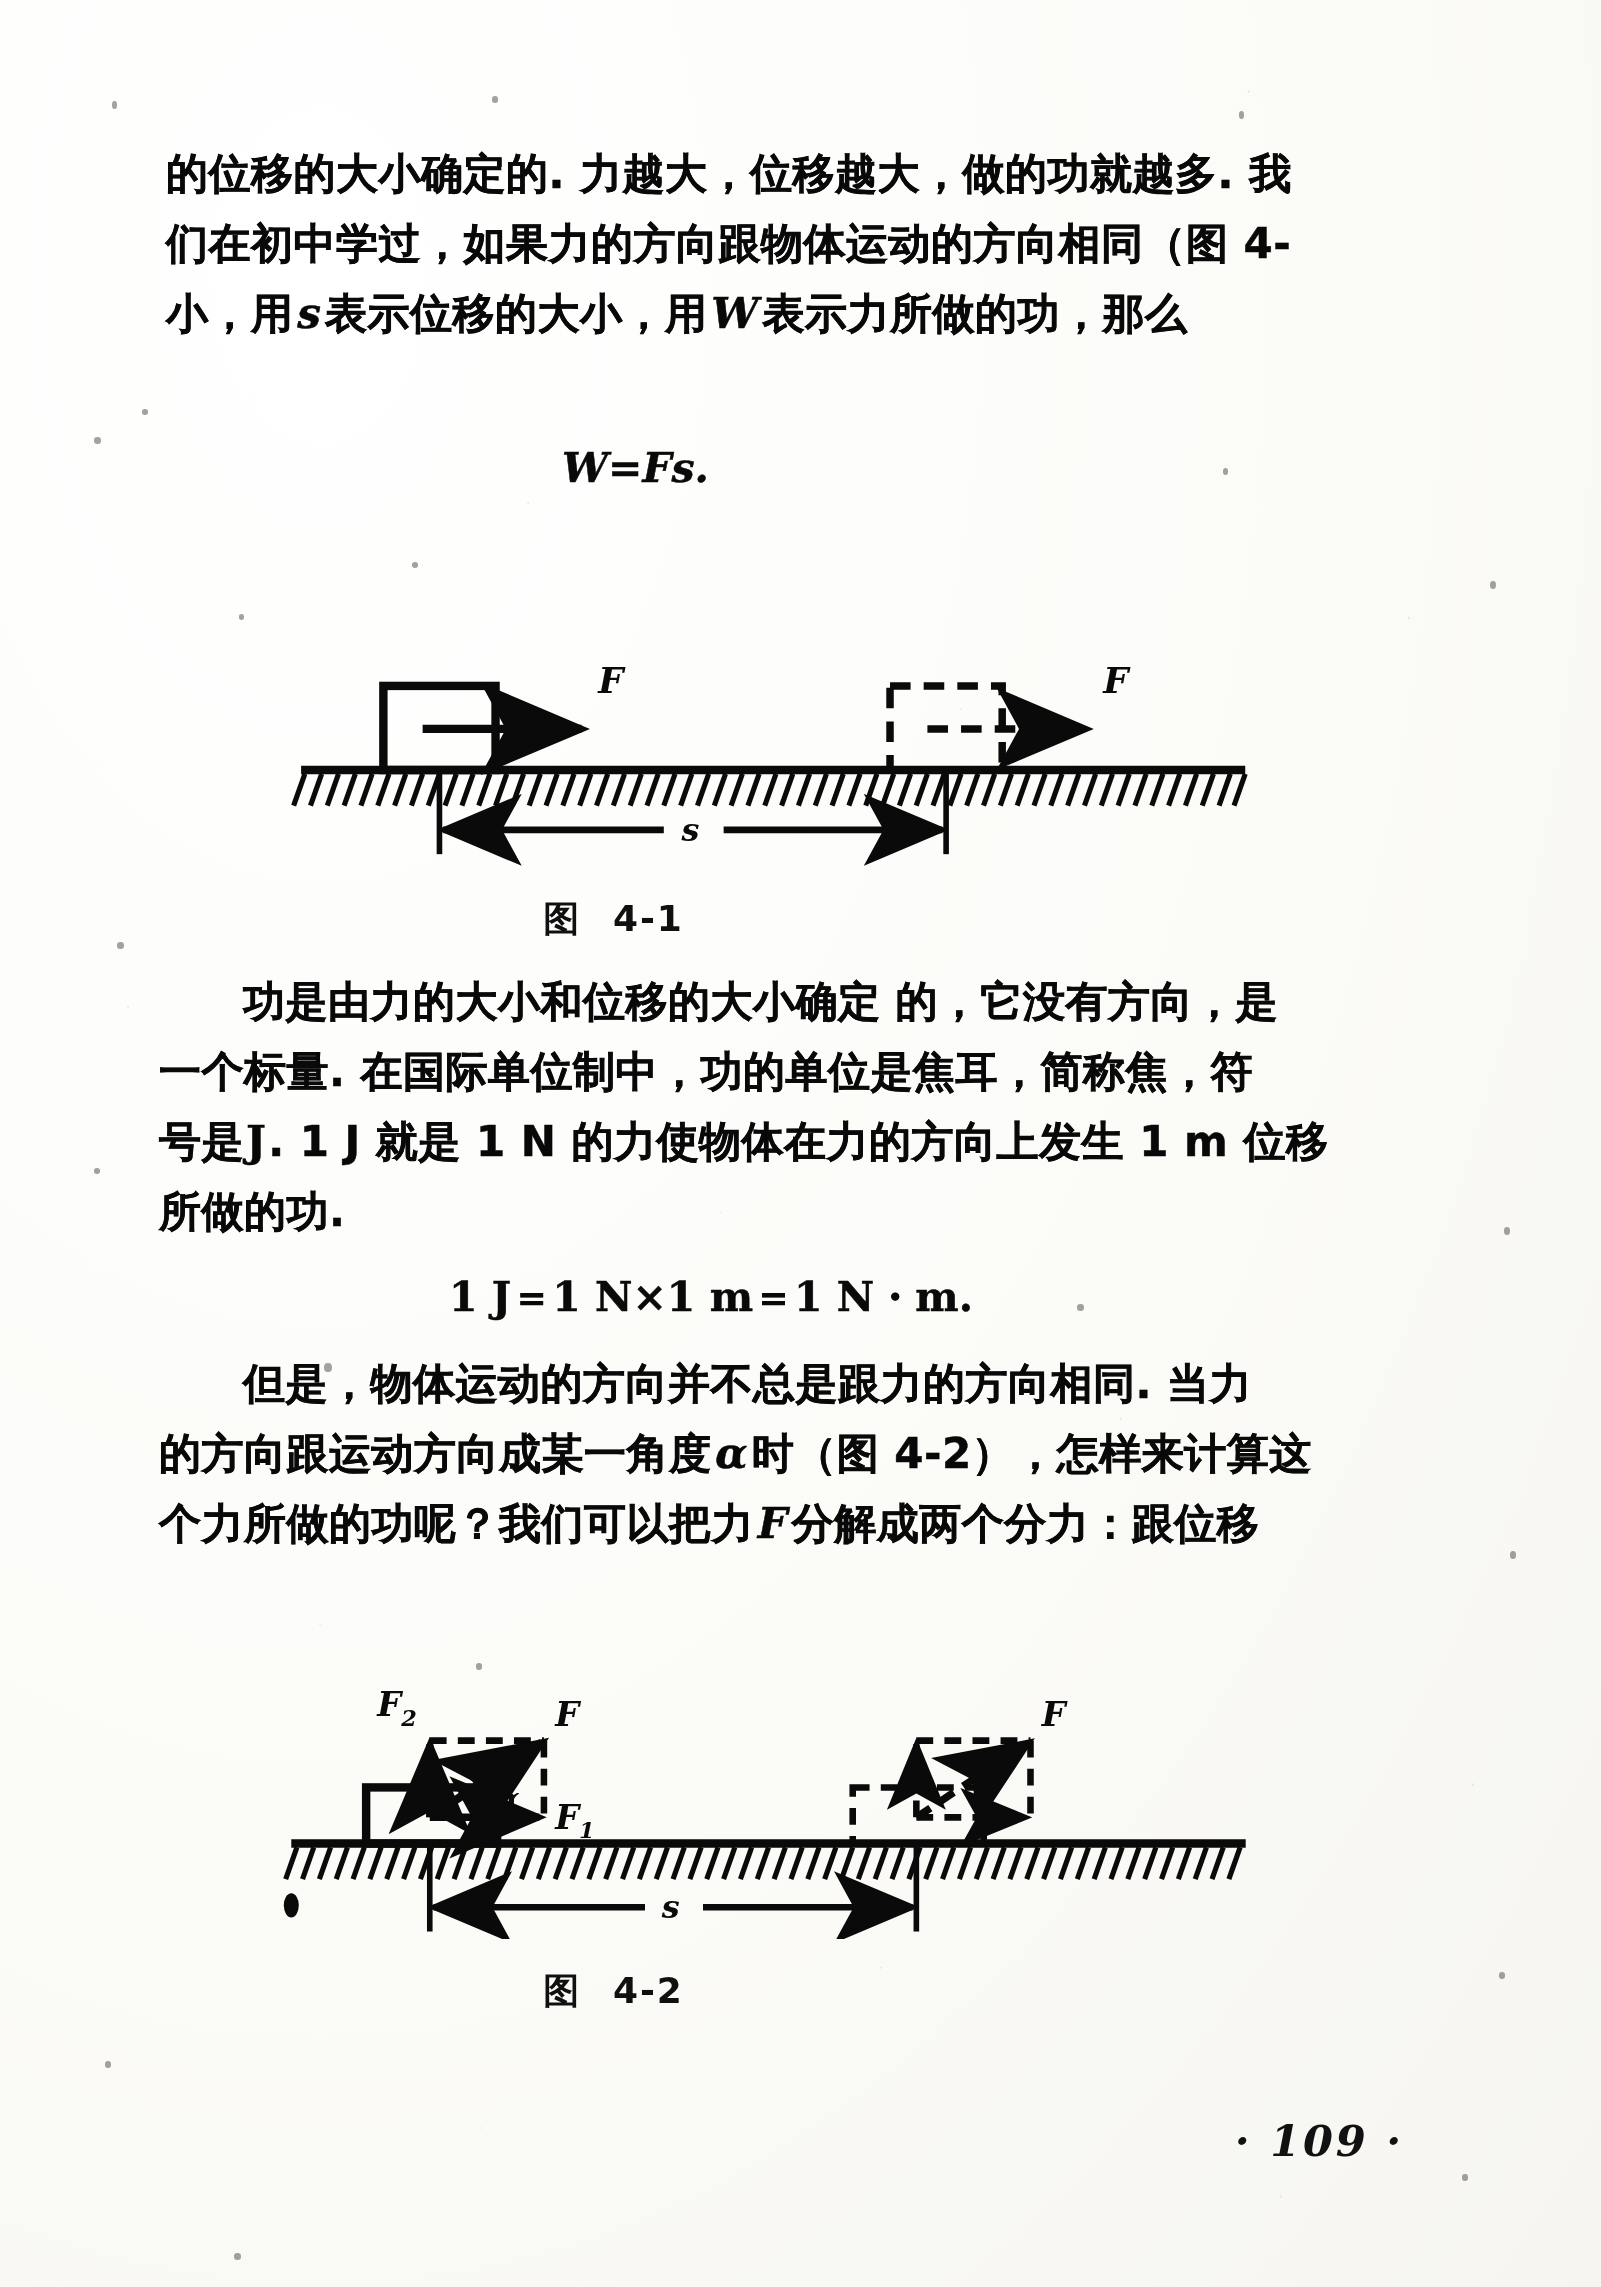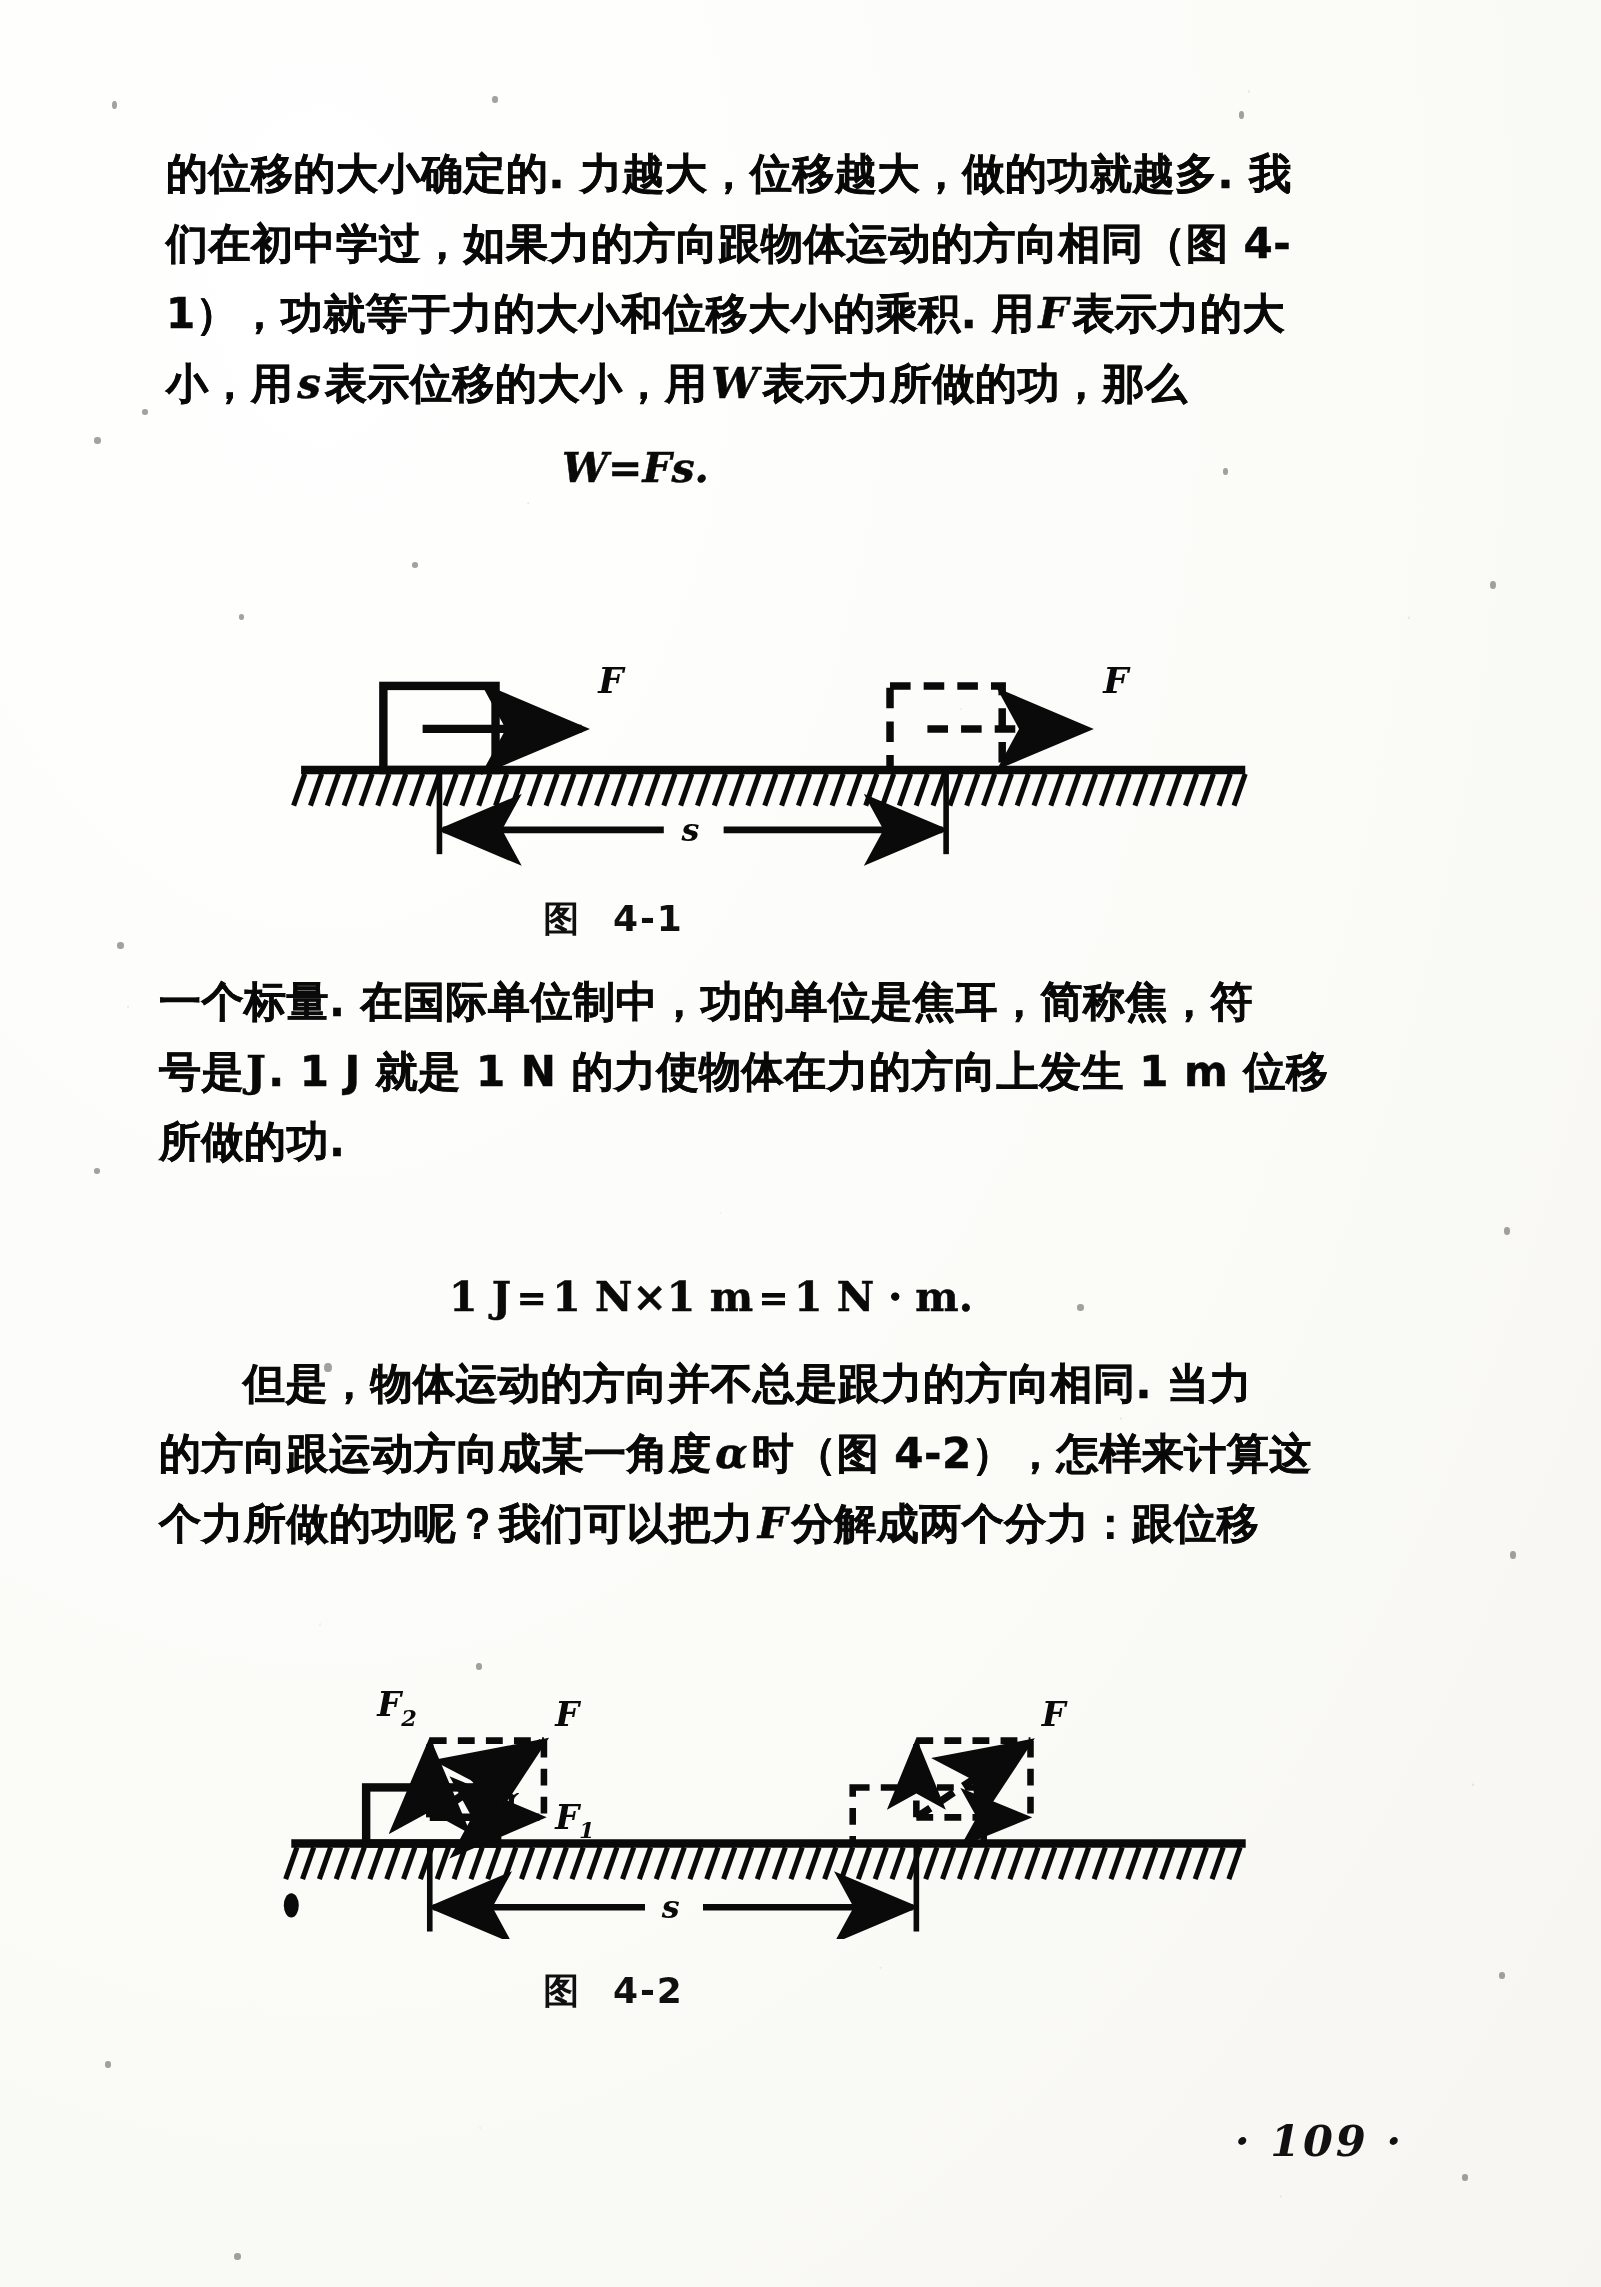--- a/index.html
+++ b/index.html
@@ -123,23 +123,20 @@
 <div class="speck" style="left:234px;top:2253px;width:6.6px;height:6.6px;"></div>
 
 <div class="content">
 
   <div style="position:absolute;top:139px;left:7px;width:1218px;">
     <div class="para">
       <span>的位移的大小确定的. 力越大，位移越大，做的功就越多. 我</span>
     </div>
     <div class="para">
       <span>们在初中学过，如果力的方向跟物体运动的方向相同（图 4-</span>
-    </div>
-    <div class="para">
-      <span>1），功就等于力的大小和位移大小的乘积. 用</span><span class="it">F</span><span>表示力的大</span>
     </div>
     <div class="para">
       <span>小，用</span><span class="it">s</span><span>表示位移的大小，用</span><span class="it">W</span><span>表示力所做的功，那么</span>
     </div>
   </div>
 
   <div class="formula" style="position:absolute;top:444px;left:403px;">W=Fs.</div>
 
   <div class="fig" style="position:absolute;top:656px;left:0;width:1218px;">
     <svg class="figsvg" width="993" height="215" viewBox="0 0 1060 230">
@@ -229,20 +226,23 @@
       <line x1="182" y1="186" x2="418" y2="186" stroke="#0a0a0a" stroke-width="7" marker-start="url(#ahl)"></line>
       <line x1="482" y1="186" x2="716" y2="186" stroke="#0a0a0a" stroke-width="7" marker-end="url(#ah)"></line>
       <text x="437" y="198" font-family="DejaVu Serif, Liberation Serif, serif" font-style="italic" font-weight="700" font-size="34" fill="#0a0a0a">s</text>
     </svg>
     <div class="caption" style="margin-top:24px;margin-left:-309px;">
       <span>图</span><span class="gap"></span><span>4-1</span>
     </div>
   </div>
 
   <div style="position:absolute;top:967px;left:0;width:1218px;">
+    <div class="para indent">
+      <span>功是由力的大小和位移的大小确定 的，它没有方向，是</span>
+    </div>
     <div class="para">
       <span>一个标量. 在国际单位制中，功的单位是焦耳，简称焦，符</span>
     </div>
     <div class="para">
       <span>号是</span><span class="up">J</span><span>. 1 J 就是 1 N 的力使物体在力的方向上发生 1 m 位移</span>
     </div>
     <div class="para">
       <span>所做的功.</span>
     </div>
   </div>

